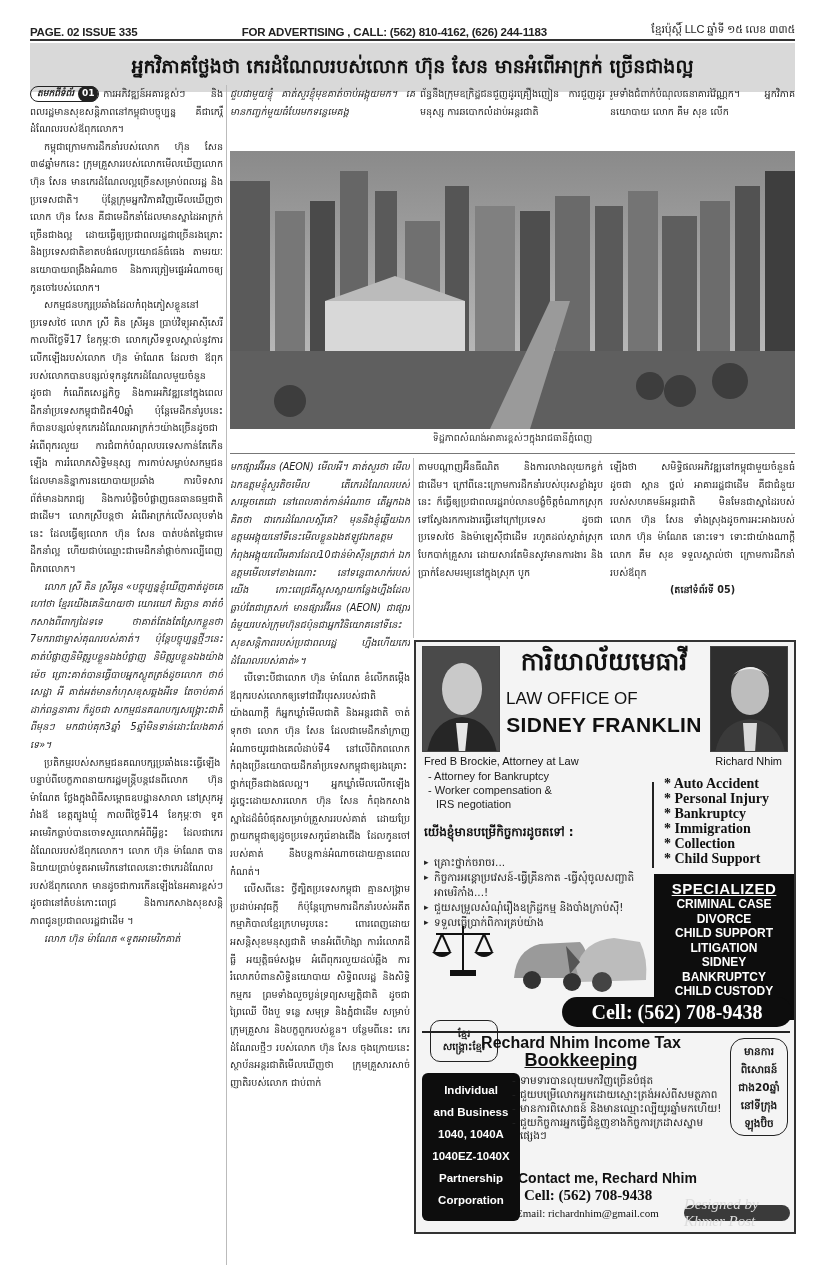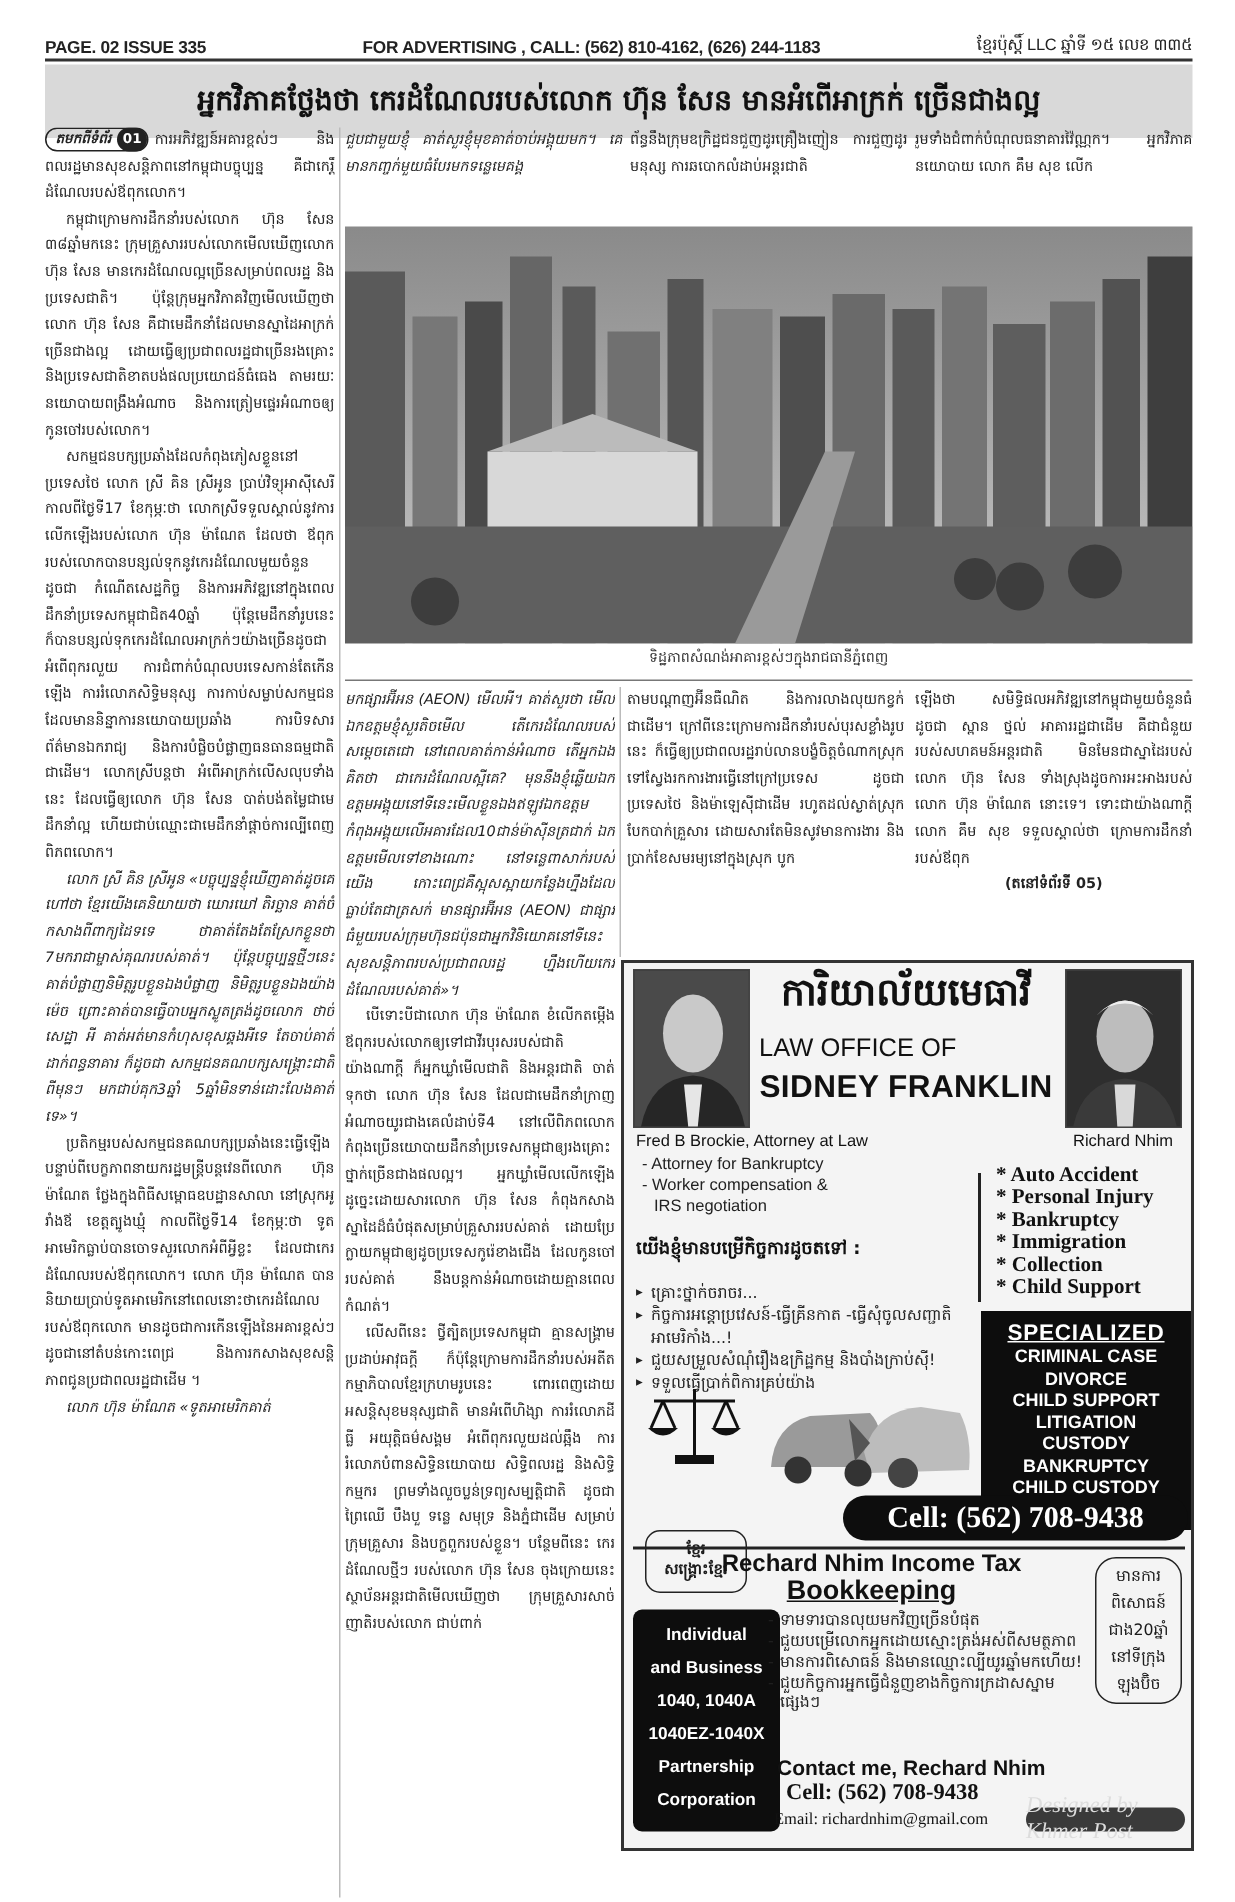--- a/index.html
+++ b/index.html
@@ -61,21 +61,21 @@
   .ad .scales { position: absolute; left: 14px; top: 282px; }
   .ad .khmer-badge { position: absolute; left: 14px; top: 338px; width: 68px; height: 42px; border: 1.5px solid #222; border-radius: 10px; text-align: center; font-size: 10px; font-weight: bold; line-height: 13px; padding-top: 6px; font-family: "DejaVu Sans", sans-serif; margin-top: 40px; }
   .ad .cars { position: absolute; left: 94px; top: 286px; }
   .ad .cell-pill { position: absolute; left: 146px; top: 355px; width: 230px; height: 30px; background: #0d0d0d; color: #fff; border-radius: 15px;
     display: flex; align-items: center; justify-content: center; font-family: "Liberation Serif", serif; font-weight: bold; font-size: 20px; }
   .ad .hr { position: absolute; left: 6px; top: 389px; width: 368px; height: 2px; background: #222; }
 
   .ad .tax-title { position: absolute; left: 40px; top: 392px; width: 250px; text-align: center; font-size: 16px; font-weight: bold; color: #111; }
   .ad .tax-sub { position: absolute; left: 40px; top: 408px; width: 250px; text-align: center; font-size: 18px; font-weight: bold; color: #111; text-decoration: underline; }
   .ad .exp-badge { position: absolute; right: 6px; top: 396px; width: 58px; height: 98px; border: 1.5px solid #222; border-radius: 14px; text-align: center;
-    font-family: "DejaVu Sans", sans-serif; font-weight: normal; font-size: 10.5px; line-height: 18px; padding-top: 3px; }
+    font-family: "DejaVu Sans", sans-serif; font-weight: bold; font-size: 10.5px; line-height: 18px; padding-top: 3px; }
   .ad .indiv { position: absolute; left: 6px; top: 431px; width: 98px; height: 148px; background: #0d0d0d; color: #fff; border-radius: 6px; text-align: center;
     font-size: 11.5px; font-weight: bold; line-height: 22px; padding-top: 6px; }
   .ad .tax-list { position: absolute; left: 96px; top: 432px; width: 215px; font-size: 10.5px; line-height: 13px; color: #222; font-family: "DejaVu Sans", sans-serif; }
   .ad .tax-list li { list-style: none; padding-left: 8px; position: relative; margin-bottom: 1px; }
   .ad .tax-list li:before { content: "-"; position: absolute; left: 0; }
   .ad .contact { position: absolute; left: 102px; top: 528px; font-size: 14px; font-weight: bold; color: #111; }
   .ad .cell2 { position: absolute; left: 108px; top: 545px; font-family: "Liberation Serif", serif; font-size: 15px; font-weight: bold; color: #111; }
   .ad .email { position: absolute; left: 100px; top: 565px; font-family: "Liberation Serif", serif; font-size: 11px; color: #111; }
   .ad .designed { position: absolute; right: 4px; top: 563px; width: 106px; height: 16px; background: #3a3a3a; color: #ddd; border-radius: 8px;
     font-family: "Liberation Serif", serif; font-style: italic; font-size: 15px; display: flex; align-items: center; justify-content: center; }
@@ -219,21 +219,21 @@
     <li>ជួយសម្រួលសំណុំរឿងឧក្រិដ្ឋកម្ម និងបាំងក្រាប់ស៊ី!</li>
     <li>ទទួលធ្វើប្រាក់ពិការគ្រប់យ៉ាង</li>
   </ul>
 
   <div class="specialized">
     <div class="hd">SPECIALIZED</div>
     <div class="it">CRIMINAL CASE</div>
     <div class="it">DIVORCE</div>
     <div class="it">CHILD SUPPORT</div>
     <div class="it">LITIGATION</div>
-    <div class="it">CUSTODY</div>
+    <div class="it">SIDNEY</div>
     <div class="it">BANKRUPTCY</div>
     <div class="it">CHILD CUSTODY</div>
   </div>
 
   <div class="scales">
     <svg width="66" height="54" viewBox="0 0 66 54">
         <g stroke="#111" stroke-width="2" fill="none">
           <line x1="33" y1="2" x2="33" y2="48"></line>
           <line x1="6" y1="10" x2="60" y2="10"></line>
           <line x1="12" y1="10" x2="4" y2="28"></line>

